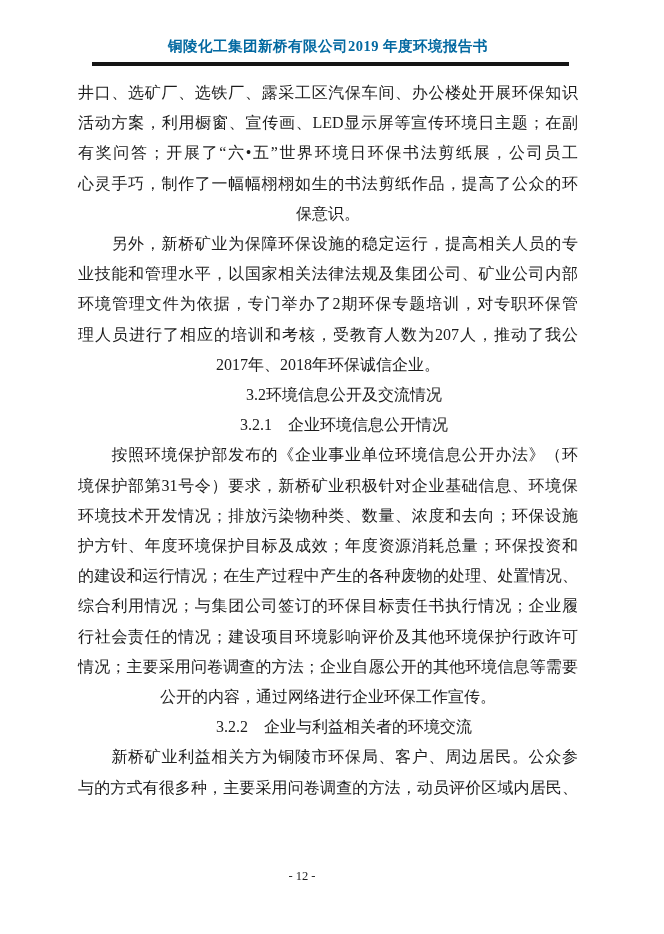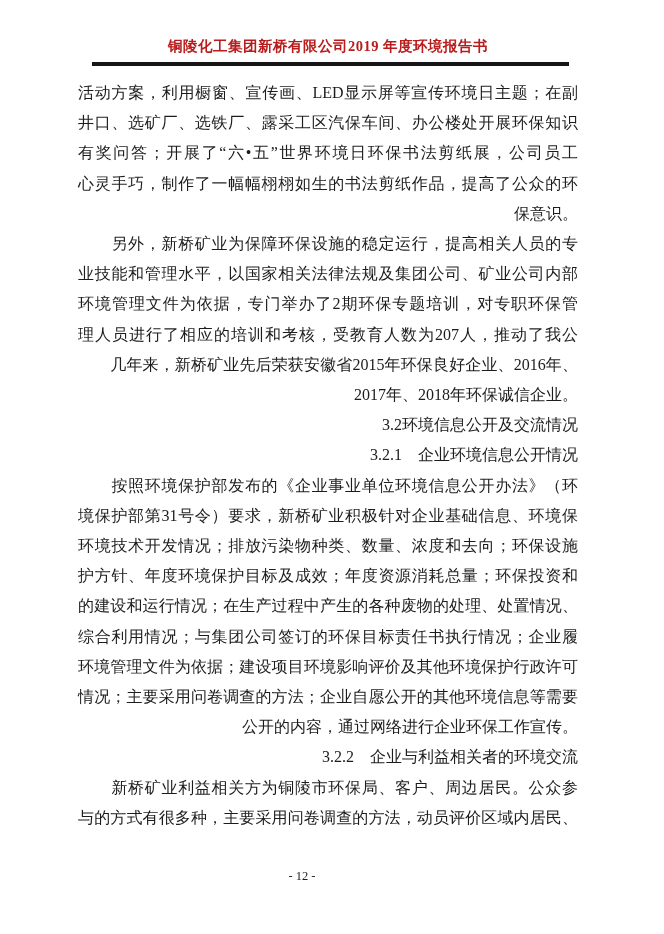--- a/index.html
+++ b/index.html
@@ -21,41 +21,41 @@
   .header-title {
     position: absolute;
     top: 38px;
     left: 78px;
     width: 500px;
     text-align: center;
     font-size: 14.5px;
     line-height: 17px;
     font-weight: bold;
     letter-spacing: 0.5px;
-    color: #b91c1c;
+    color: #0369a1;
   }
   .header-rule {
     position: absolute;
     top: 61.5px;
     left: 92px;
     width: 477px;
     height: 4.5px;
     background: #151515;
   }
   .content {
     position: absolute;
     top: 78px;
     left: 78px;
     width: 500px;
     font-size: 16px;
     line-height: 30.2px;
     color: #1c1c1c;
   }
   .line {
-    text-align: right;
+    text-align: center;
     white-space: pre-wrap;
   }
   .line.j {
     text-align: justify;
     text-align-last: justify;
   }
   .footer {
     position: absolute;
     top: 868px;
     left: 0;
@@ -66,40 +66,39 @@
     color: #1c1c1c;
   }
 </style>
 </head>
 <body>
 
 <div class="page">
   <div class="header-title">铜陵化工集团新桥有限公司2019 年度环境报告书</div>
   <div class="header-rule"></div>
   <div class="content">
+      <div class="line j">井口、选矿厂、选铁厂、露采工区汽保车间、办公楼处开展环保知识</div>
       <div class="line j">活动方案，利用橱窗、宣传画、LED显示屏等宣传环境日主题；在副</div>
-      <div class="line j">井口、选矿厂、选铁厂、露采工区汽保车间、办公楼处开展环保知识</div>
       <div class="line j">有奖问答；开展了“六•五”世界环境日环保书法剪纸展，公司员工</div>
       <div class="line j">心灵手巧，制作了一幅幅栩栩如生的书法剪纸作品，提高了公众的环</div>
       <div class="line">保意识。</div>
       <div class="line j">　　另外，新桥矿业为保障环保设施的稳定运行，提高相关人员的专</div>
       <div class="line j">业技能和管理水平，以国家相关法律法规及集团公司、矿业公司内部</div>
       <div class="line j">环境管理文件为依据，专门举办了2期环保专题培训，对专职环保管</div>
       <div class="line j">理人员进行了相应的培训和考核，受教育人数为207人，推动了我公</div>
-      <div class="line j">　　几年来，新桥矿业先后荣获安徽省2015年环保良好企业、2016年、</div>
       <div class="line">2017年、2018年环保诚信企业。</div>
       <div class="line">　　3.2环境信息公开及交流情况</div>
       <div class="line">　　3.2.1　企业环境信息公开情况</div>
       <div class="line j">　　按照环境保护部发布的《企业事业单位环境信息公开办法》（环</div>
       <div class="line j">境保护部第31号令）要求，新桥矿业积极针对企业基础信息、环境保</div>
       <div class="line j">环境技术开发情况；排放污染物种类、数量、浓度和去向；环保设施</div>
       <div class="line j">护方针、年度环境保护目标及成效；年度资源消耗总量；环保投资和</div>
       <div class="line j">的建设和运行情况；在生产过程中产生的各种废物的处理、处置情况、</div>
       <div class="line j">综合利用情况；与集团公司签订的环保目标责任书执行情况；企业履</div>
-      <div class="line j">环境管理文件为依据；建设项目环境影响评价及其他环境保护行政许可</div>
+      <div class="line j">行社会责任的情况；建设项目环境影响评价及其他环境保护行政许可</div>
       <div class="line j">情况；主要采用问卷调查的方法；企业自愿公开的其他环境信息等需要</div>
       <div class="line">公开的内容，通过网络进行企业环保工作宣传。</div>
       <div class="line">　　3.2.2　企业与利益相关者的环境交流</div>
       <div class="line j">　　新桥矿业利益相关方为铜陵市环保局、客户、周边居民。公众参</div>
       <div class="line j">与的方式有很多种，主要采用问卷调查的方法，动员评价区域内居民、</div>
     </div>
   <div class="footer">- 12 -</div>
 </div>
 
 </body></html>

